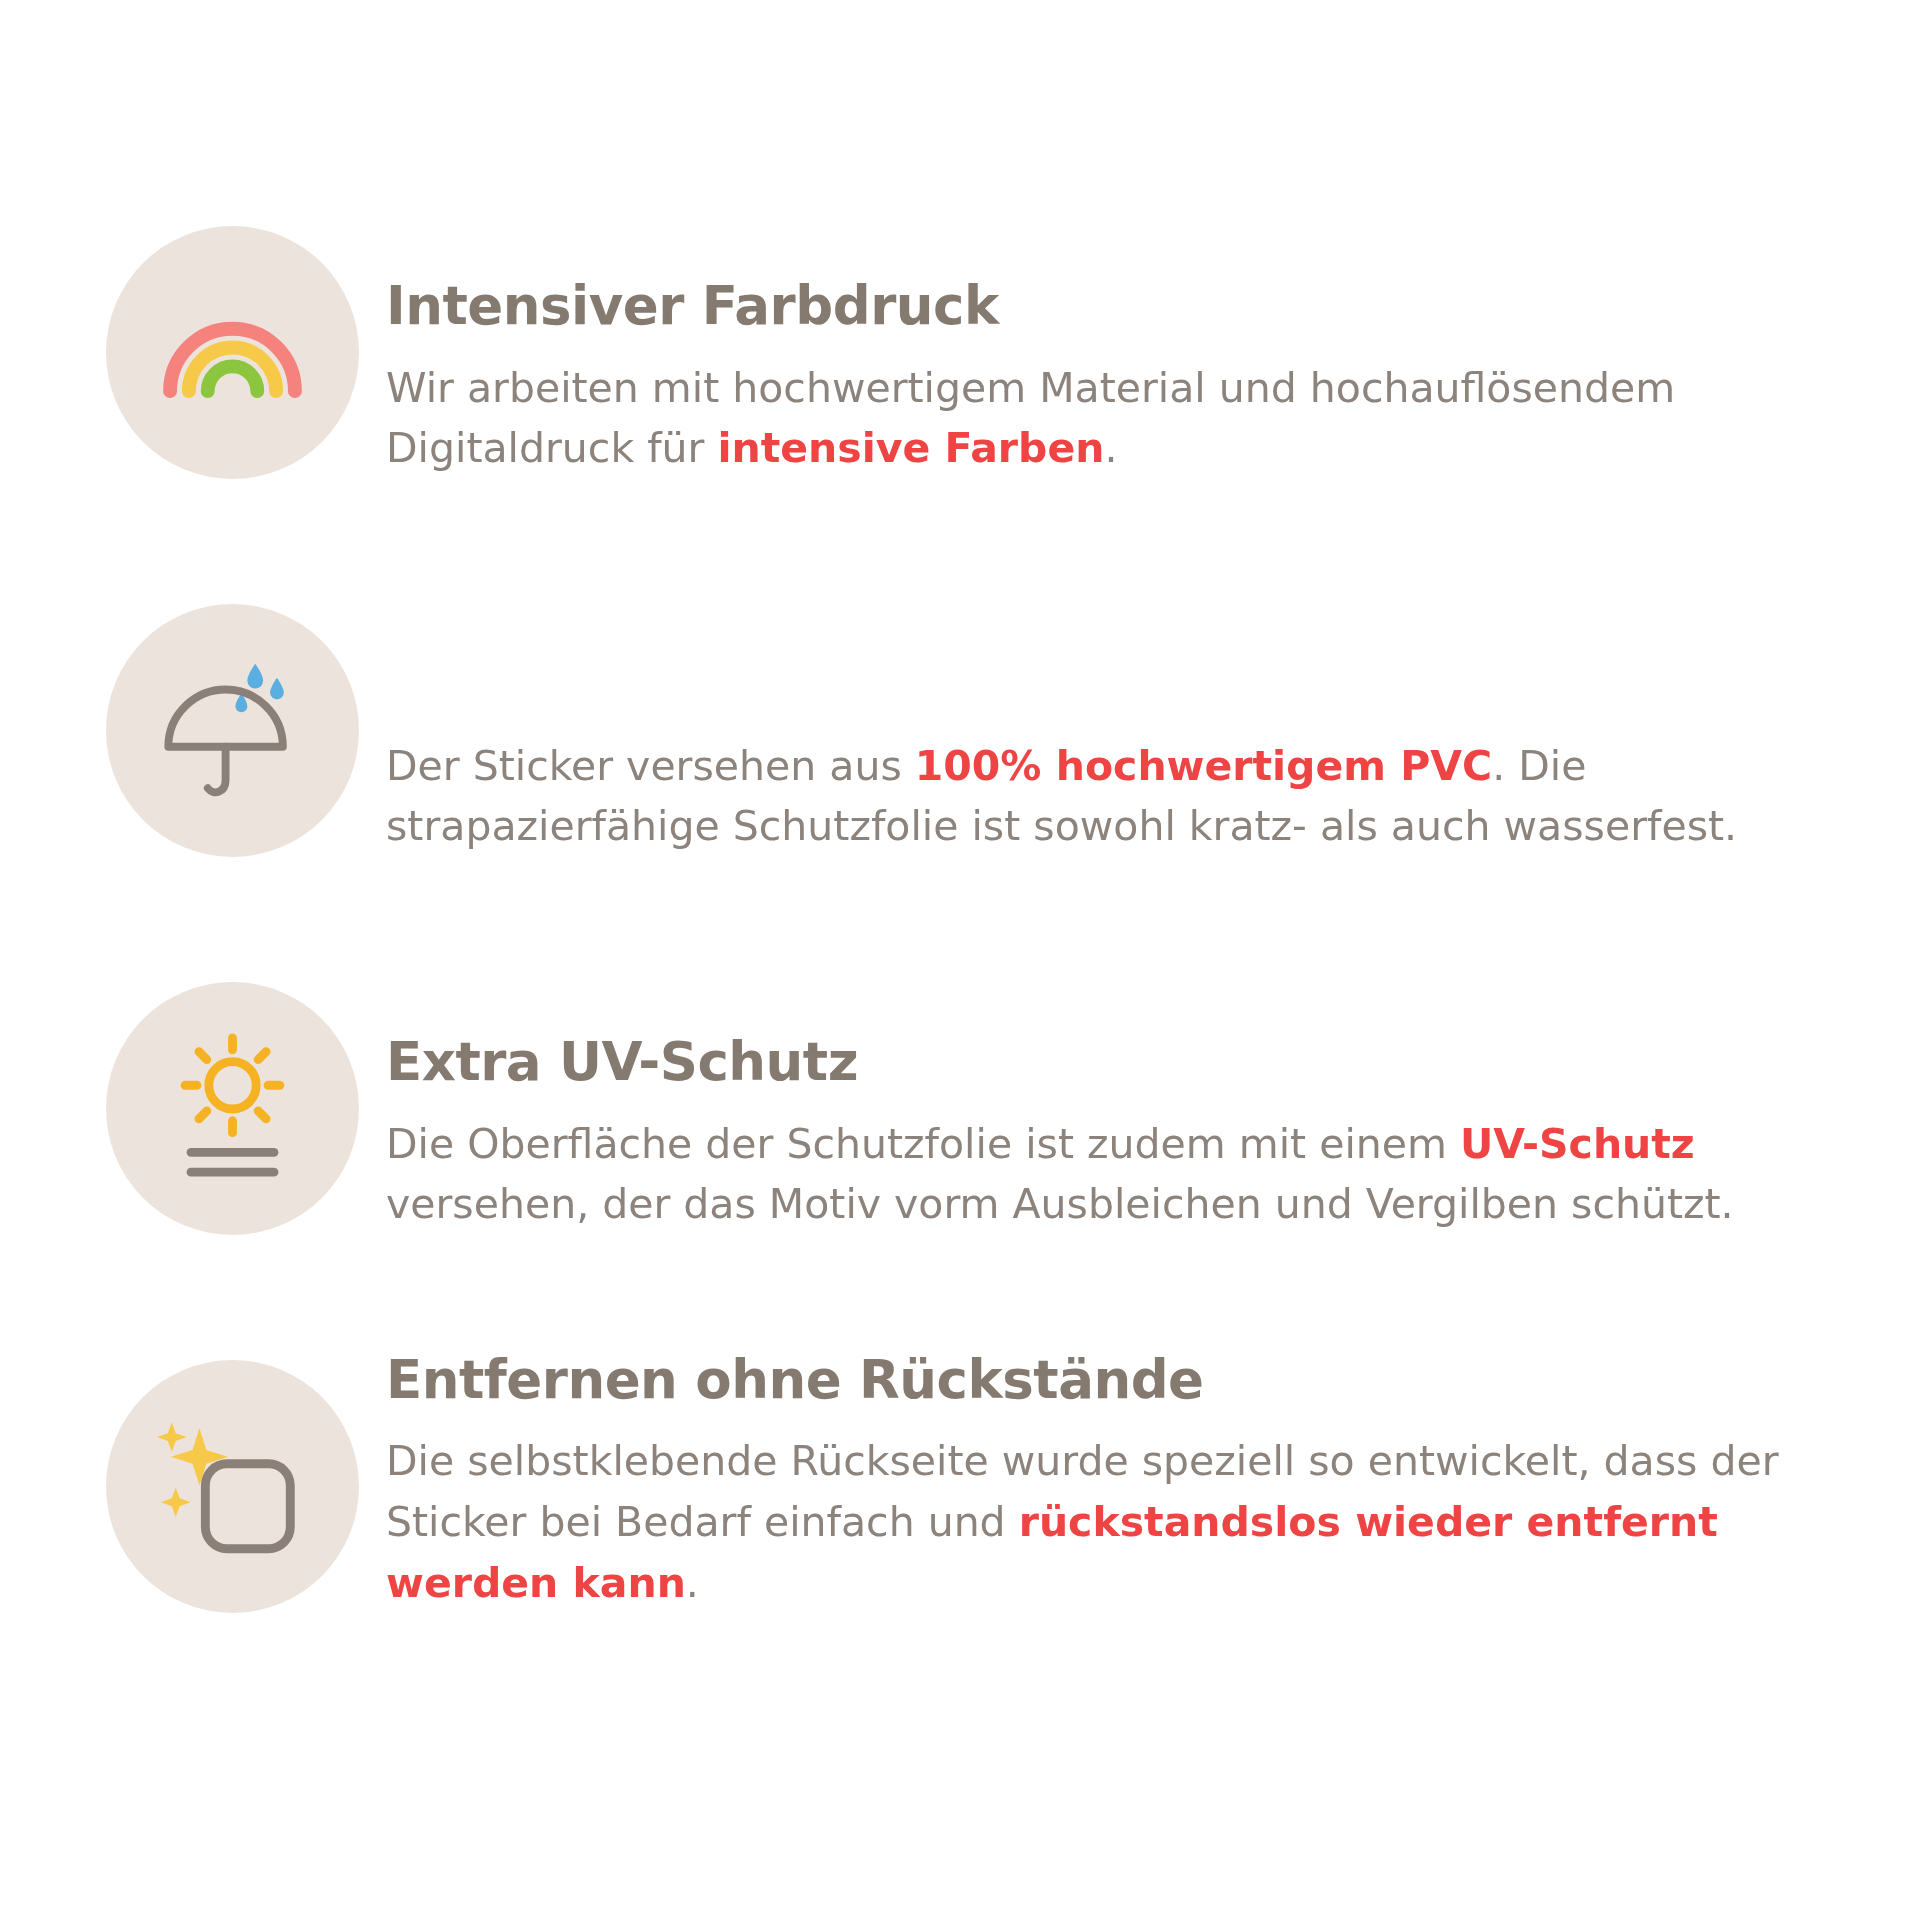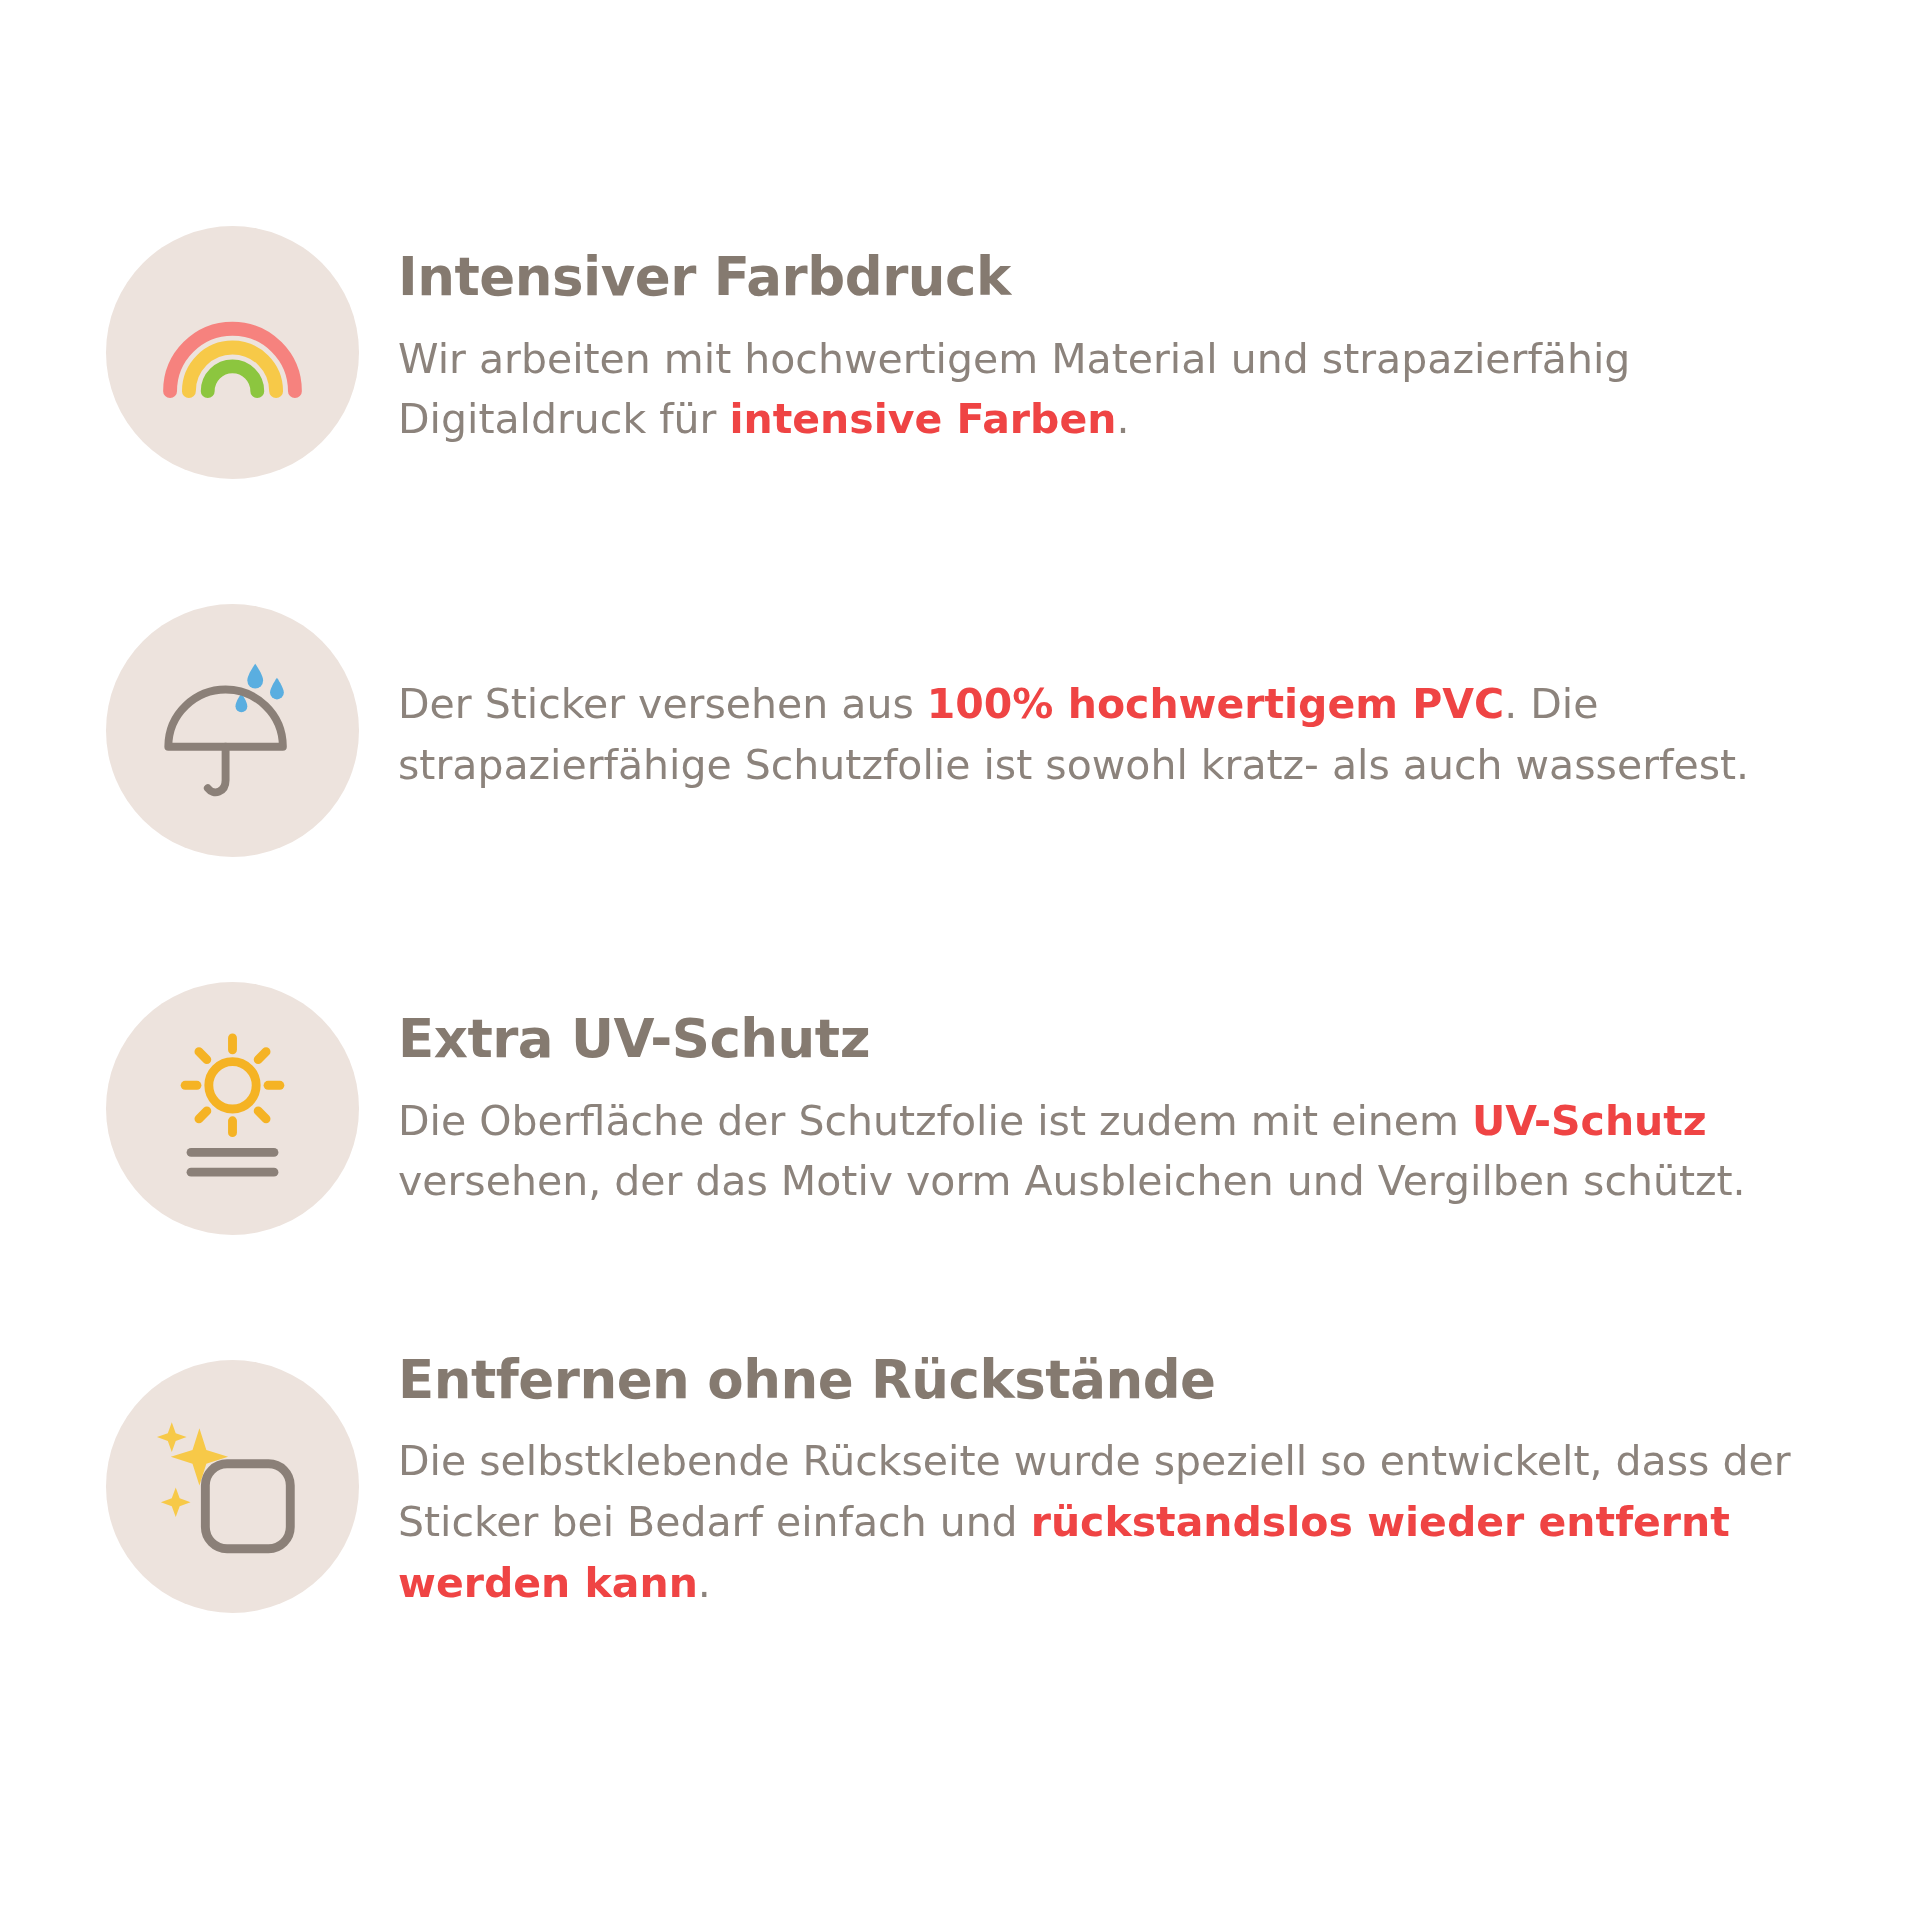--- a/index.html
+++ b/index.html
@@ -20,22 +20,22 @@
     height: 1927px;
     box-sizing: border-box;
     padding: 208px 59px 59px 79px;
     display: flex;
     flex-direction: column;
     gap: 107px;
   }
 
   .feature {
     display: flex;
-    align-items: center;
-    gap: 12px;
+    align-items: flex-end;
+    gap: 0;
   }
 
   .icon-col {
     flex: 0 0 307px;
     display: flex;
     justify-content: center;
     padding-top: 18px;
   }
 
   .icon-circle {
@@ -98,21 +98,21 @@
             <path d="M12 96 A63 63 0 0 1 138 96" stroke="#f6827e" stroke-width="14" stroke-linecap="round" fill="none"></path>
             <path d="M31 96 A44 44 0 0 1 119 96" stroke="#f7c948" stroke-width="14" stroke-linecap="round" fill="none"></path>
             <path d="M50 96 A25 25 0 0 1 100 96" stroke="#8cc63f" stroke-width="14" stroke-linecap="round" fill="none"></path>
           </svg>
         </span>
       </div>
     </div>
     <div class="text-col">
       <h2 class="feature-title">Intensiver Farbdruck</h2>
       <p class="feature-desc">
-        <span>Wir arbeiten mit hochwertigem Material und strapazierfähig Digitaldruck für </span><b>intensive Farben</b><span>.</span>
+        <span>Wir arbeiten mit hochwertigem Material und hochauflösendem Digitaldruck für </span><b>intensive Farben</b><span>.</span>
       </p>
     </div>
   </div>
 
   <div class="feature feature--umbrella">
     <div class="icon-col">
       <div class="icon-circle">
         <span>
           <svg width="149" height="158" viewBox="0 0 150 160" fill="none" xmlns="http://www.w3.org/2000/svg">
 

